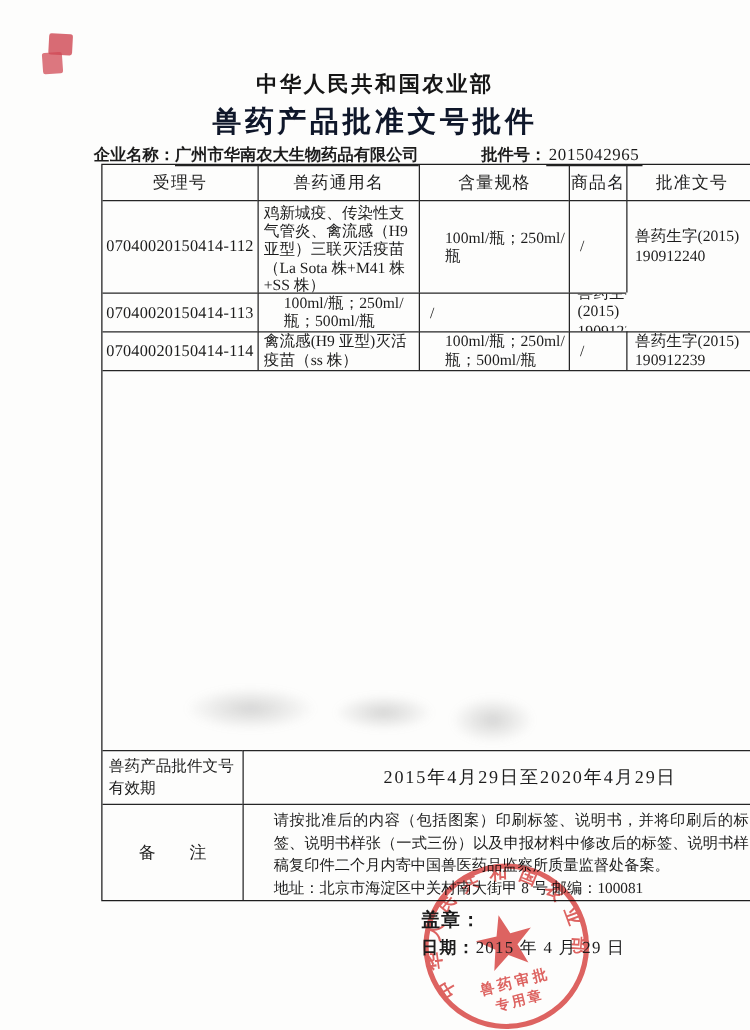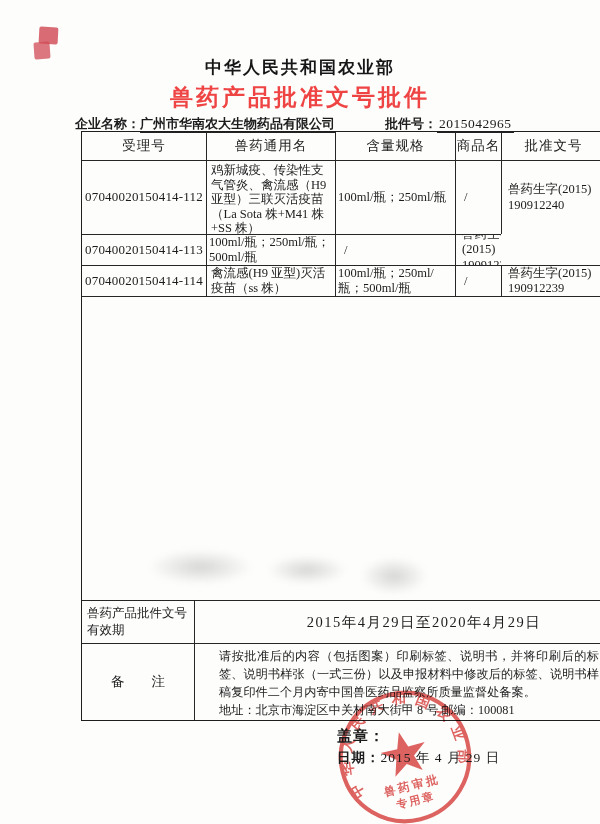--- a/index.html
+++ b/index.html
@@ -12,21 +12,21 @@
 
   
   .ministry-title {
     position:absolute; top:56px; left:0; width:100%;
     text-align:center; font-family:"Liberation Sans","DejaVu Sans",sans-serif;
     font-weight:bold; font-size:17px; letter-spacing:2px; color:#161616;
   }
   .doc-title {
     position:absolute; top:82px; left:0; width:100%;
     text-align:center; font-family:"Liberation Sans","DejaVu Sans",sans-serif;
-    font-weight:bold; font-size:23px; letter-spacing:3px; color:#ef4444;
+    font-weight:bold; font-size:23px; letter-spacing:3px; color:#0f172a;
   }
   .info-line {
     position:absolute; top:115px; left:75px; width:490px; height:18px;
     font-size:13px; font-weight:bold;
     font-family:"Liberation Sans","DejaVu Sans",sans-serif;
   }
   .company-name { border-bottom:1px solid #222; padding-bottom:1px; }
   .approval-no-group {
     position:absolute; left:310px; top:0; font-weight:bold; white-space:nowrap;
   }
@@ -47,21 +47,21 @@
           font-size:12.5px; line-height:14.6px; overflow:hidden; }
   .cell.first-col { border-left:none; }
   .row-header .cell { border-top:none; height:28px; display:flex;
           align-items:center; justify-content:center; font-size:13.5px;
           letter-spacing:1px; }
   .h74 { height:74px; } .h31 { height:31px; }
   .vcent { display:flex; align-items:center; }
   .acceptance { font-family:"Liberation Serif","DejaVu Serif",serif;
           font-size:13px; letter-spacing:.2px; padding-left:3px; }
   .gname { padding:2px 3px 2px 4px; }
-  .spec  { padding:1px 2px 1px 2px; }
+  .spec  { padding:1px 2px 1px 20px; }
   .apprv { padding:1px 2px 1px 6px; line-height:15.5px; }
   .slash { justify-content:flex-start; padding-left:8px; }
   .empty-row { grid-column:1 / -1; height:304px; border-top:1px solid #262626; }
   .validity-label, .notes-label-cell {
     border-left:none; border-top:1px solid #262626;
   }
   .validity-label { height:43px; padding:4px 4px 0 5px; line-height:17px; }
   .validity-value { border-top:1px solid #262626; height:43px;
     display:flex; align-items:center; justify-content:center;
     font-size:14.5px; letter-spacing:1.5px;padding-left:48px; }

